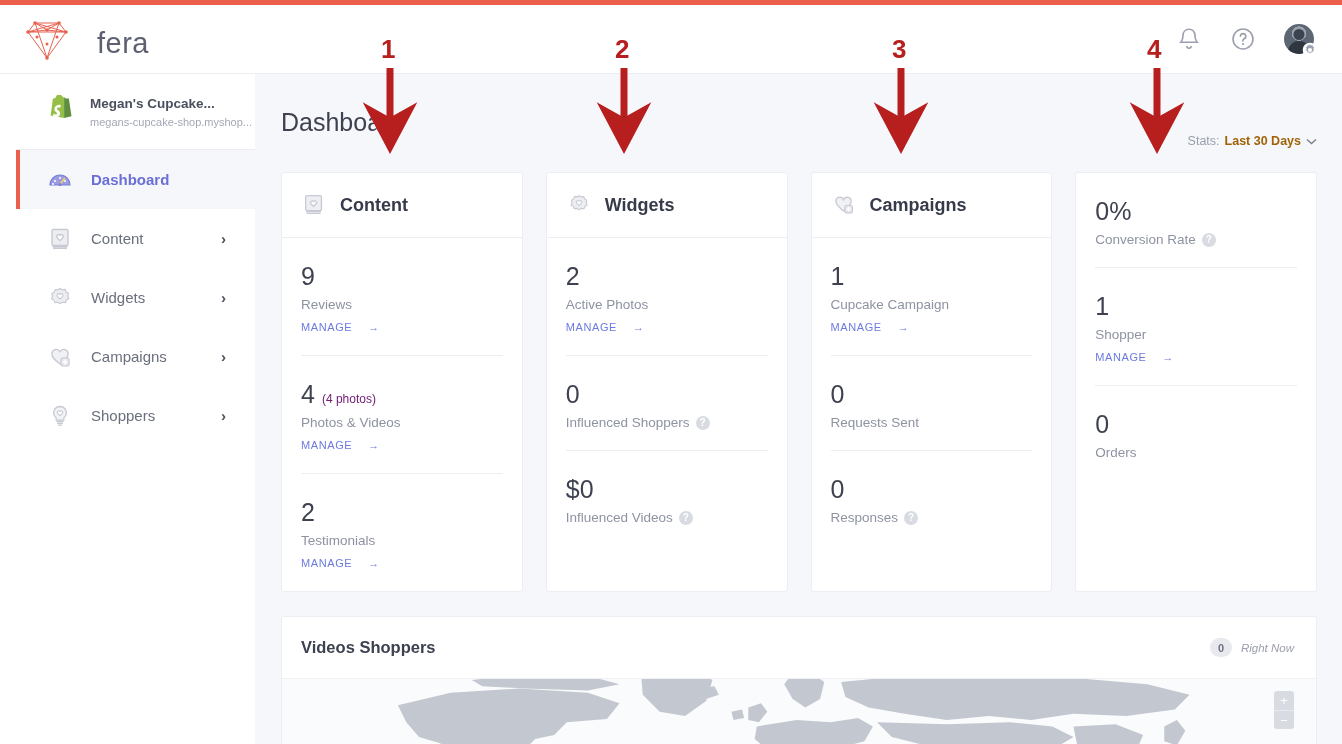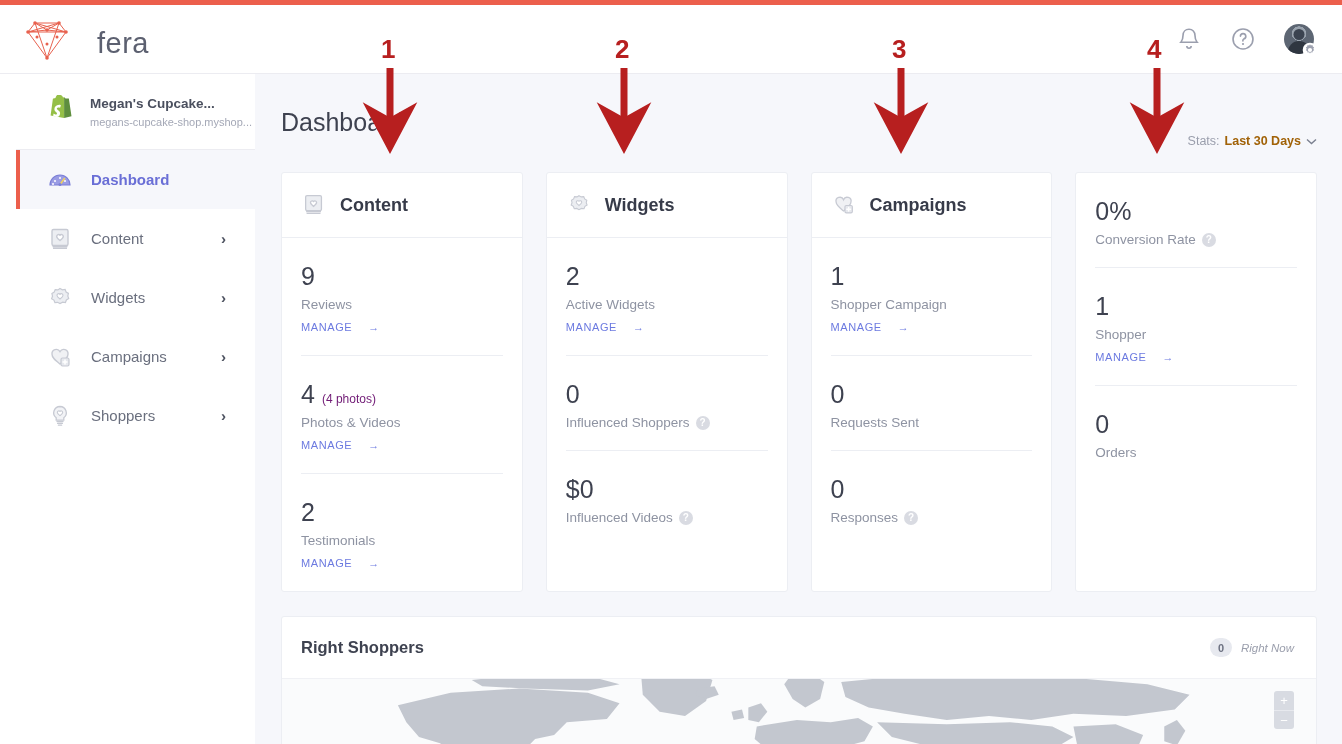--- a/index.html
+++ b/index.html
@@ -364,21 +364,21 @@
             <path d="M14 14.6c-1.8-1.4-3-2.3-3-3.5a1.7 1.7 0 0 1 3-1.1 1.7 1.7 0 0 1 3 1.1c0 1.2-1.2 2.1-3 3.5z" fill="#fff" stroke="#c7cad3" stroke-width="1.1"></path>
           </svg>
           <span class="card-title">Widgets</span>
         </div>
         <div class="card-body">
           <div class="stat">
             <div class="stat-num">
               <span>2</span>
             </div>
             <div class="stat-label">
-              <span>Active Widgets</span>
+              <span>Active Photos</span>
             </div>
             <div class="manage">
               <span>MANAGE</span>
               <span>→</span>
             </div>
           </div>
           <div class="stat">
             <div class="stat-num">
               <span>0</span>
             </div>
@@ -407,21 +407,21 @@
             <path d="M19 16.5v4M17 18.5h4" stroke="#fff" stroke-width="1.5" stroke-linecap="round"></path>
           </svg>
           <span class="card-title">Campaigns</span>
         </div>
         <div class="card-body">
           <div class="stat">
             <div class="stat-num">
               <span>1</span>
             </div>
             <div class="stat-label">
-              <span>Shopper Campaign</span>
+              <span>Cupcake Campaign</span>
             </div>
             <div class="manage">
               <span>MANAGE</span>
               <span>→</span>
             </div>
           </div>
           <div class="stat">
             <div class="stat-num">
               <span>0</span>
             </div>
@@ -472,21 +472,21 @@
               <span>Orders</span>
             </div>
           </div>
         </div>
       </div>
 
     </div>
 
     <div class="shoppers">
       <div class="shoppers-head">
-        <span class="shoppers-title">Right Shoppers</span>
+        <span class="shoppers-title">Videos Shoppers</span>
         <div class="shoppers-right">
           <span class="count-badge">0</span>
           <span class="right-now">Right Now</span>
         </div>
       </div>
       <div class="map-wrap">
         <div class="map-inner">
           <svg class="map-svg" viewBox="0 0 1000 180" preserveAspectRatio="xMidYMid slice">
             <g fill="#c3c7cf">
 

